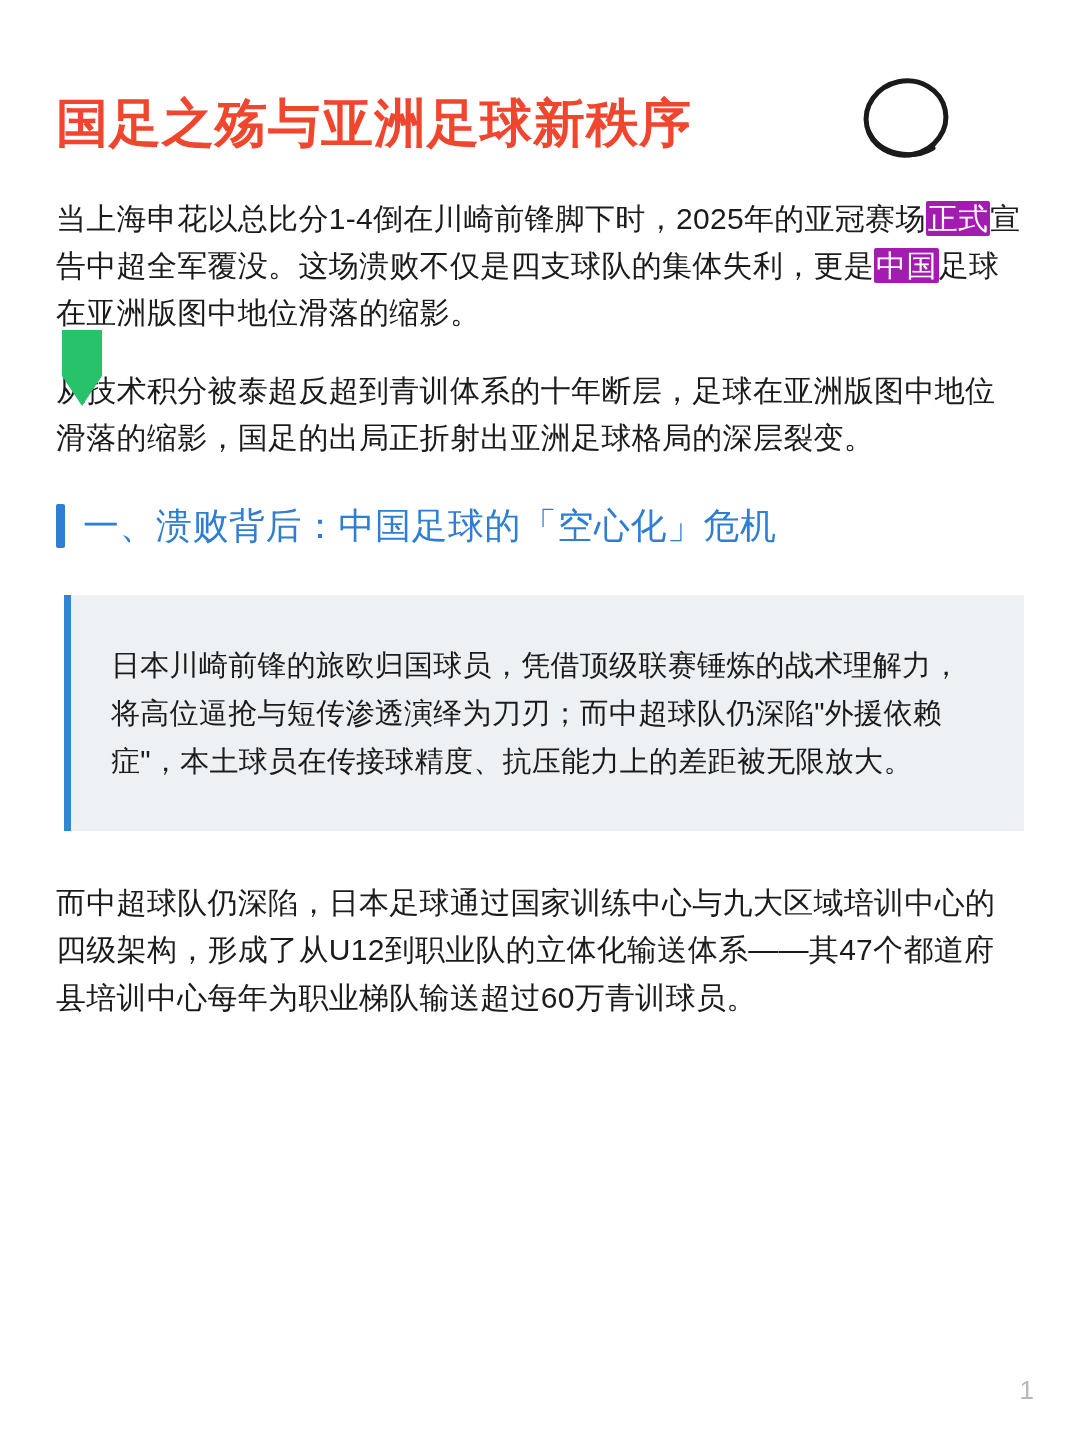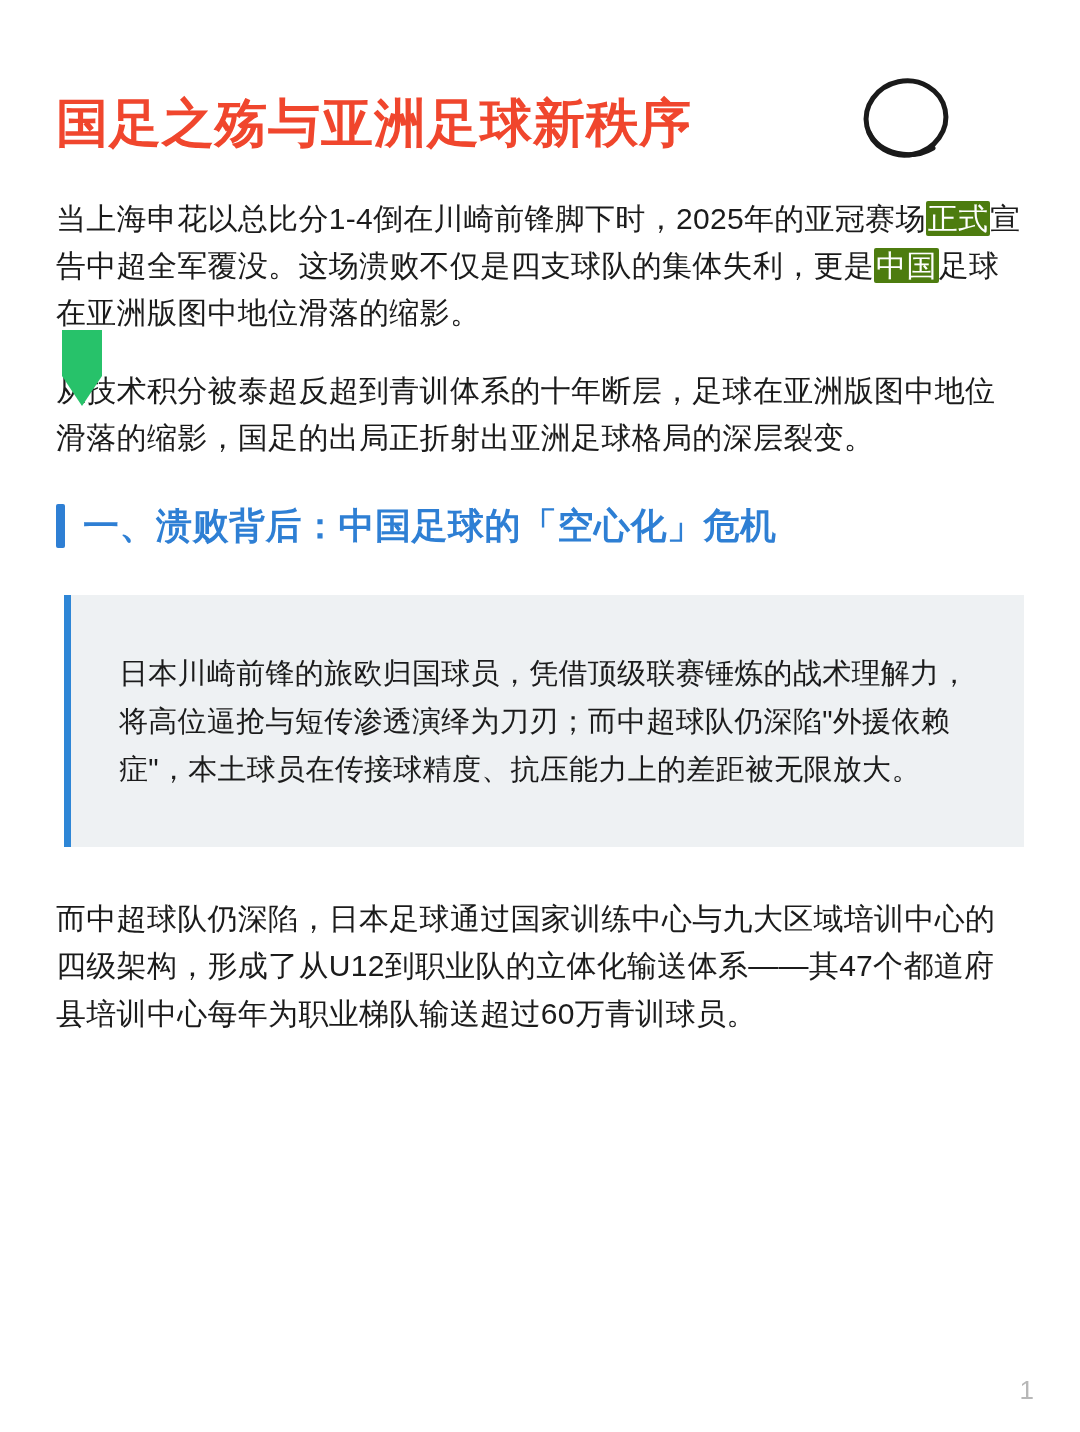--- a/index.html
+++ b/index.html
@@ -50,21 +50,21 @@
   .para {
     font-size: 30px;
     line-height: 1.58;
     color: #1b1b1b;
     margin: 0 0 34px 0;
     letter-spacing: 0.3px;
   }
   .para.tight { margin-bottom: 30px; }
 
   .hl {
-    background: #4d7c0f;
+    background: #a21caf;
     color: #ffffff;
     padding: 1px 2px;
     border-radius: 2px;
   }
 
   
   .cursor-marker {
     position: absolute;
     left: 56px;
     top: 330px;
@@ -82,36 +82,36 @@
   }
   .section-bar {
     width: 9px;
     height: 44px;
     background: #2e7fd4;
     border-radius: 2px;
     flex: 0 0 auto;
   }
   .section-title {
     font-size: 36px;
-    font-weight: bold;
+    font-weight: normal;
     color: #2e7fd4;
     letter-spacing: 0.5px;
     white-space: nowrap;
   }
 
   
   .quote {
     background: #eef1f3;
     border-left: 7px solid #2e86d6;
     padding: 46px 44px 46px 40px;
     margin: 44px 0 48px 8px;
     box-sizing: border-box;
   }
   .quote p {
-    margin: 8px;
+    margin: 0;
     font-size: 29px;
     line-height: 1.66;
     color: #1b1b1b;
     letter-spacing: 0.3px;
   }
 
   
   .page-number {
     position: absolute;
     right: 46px;

